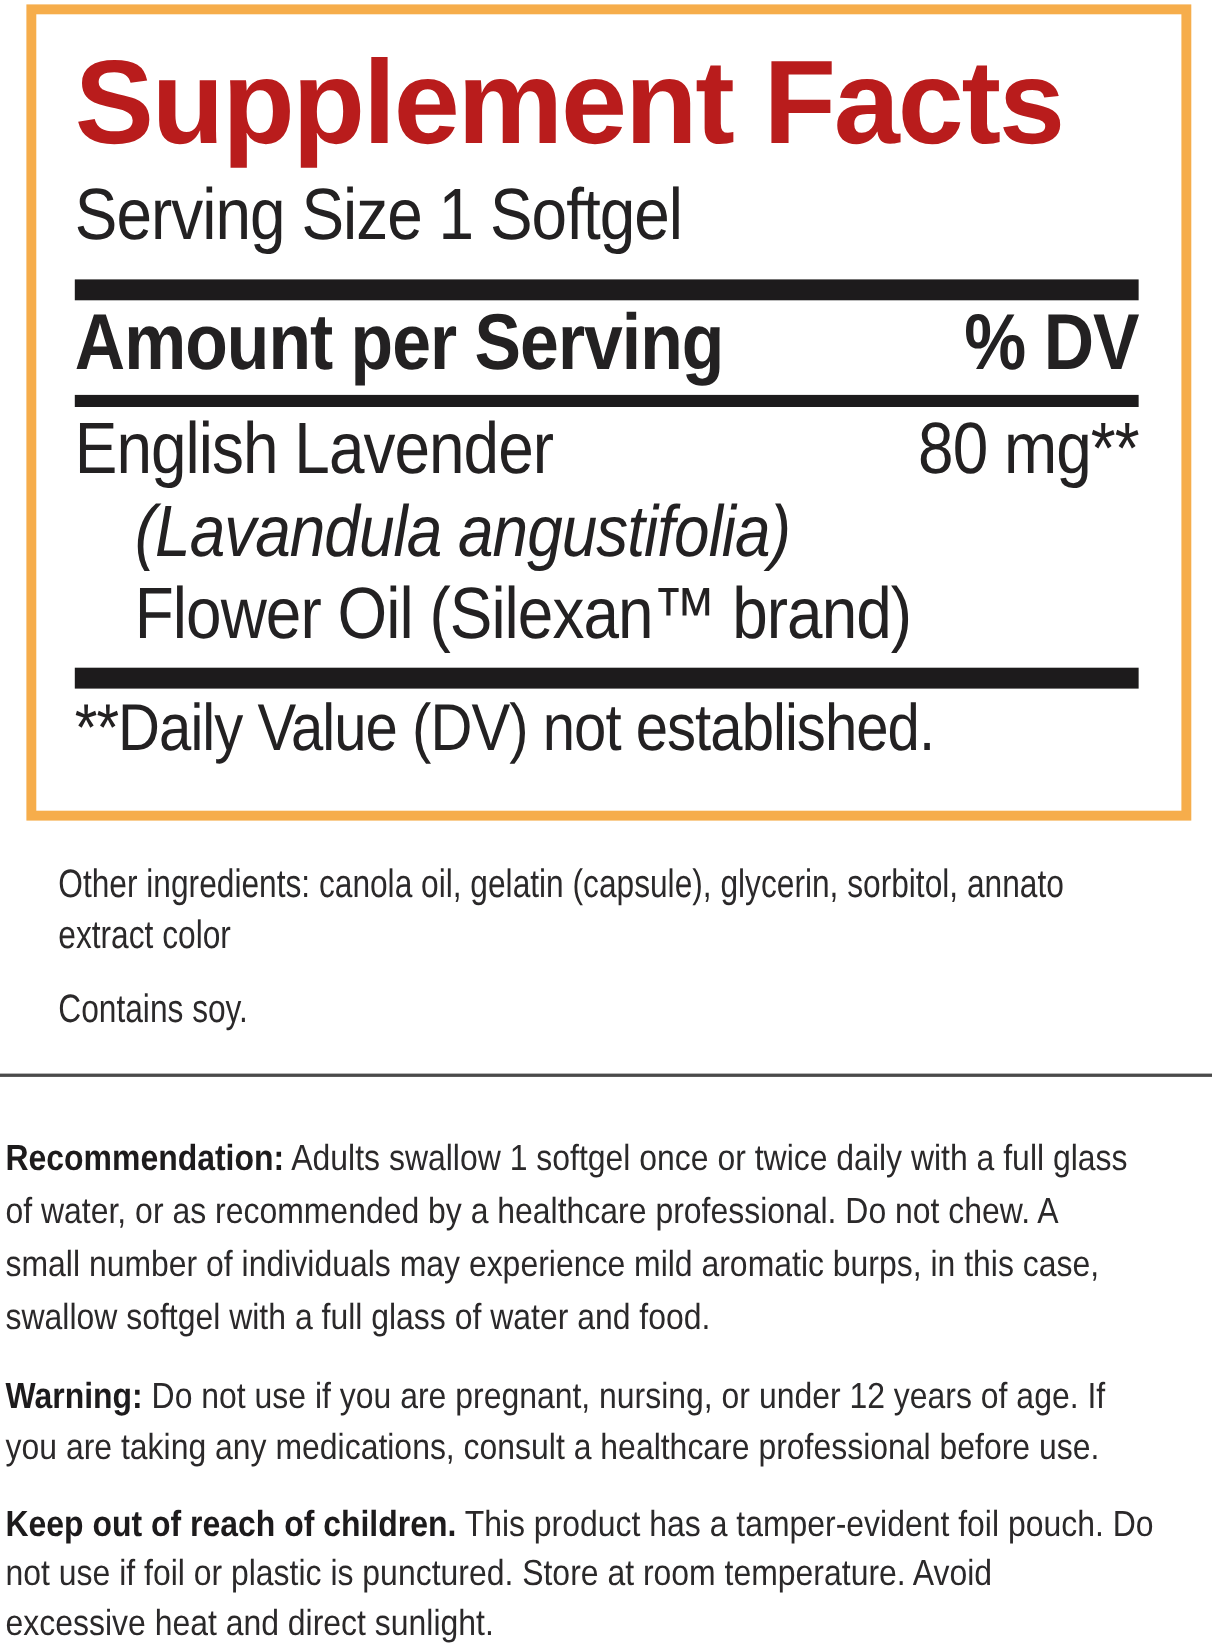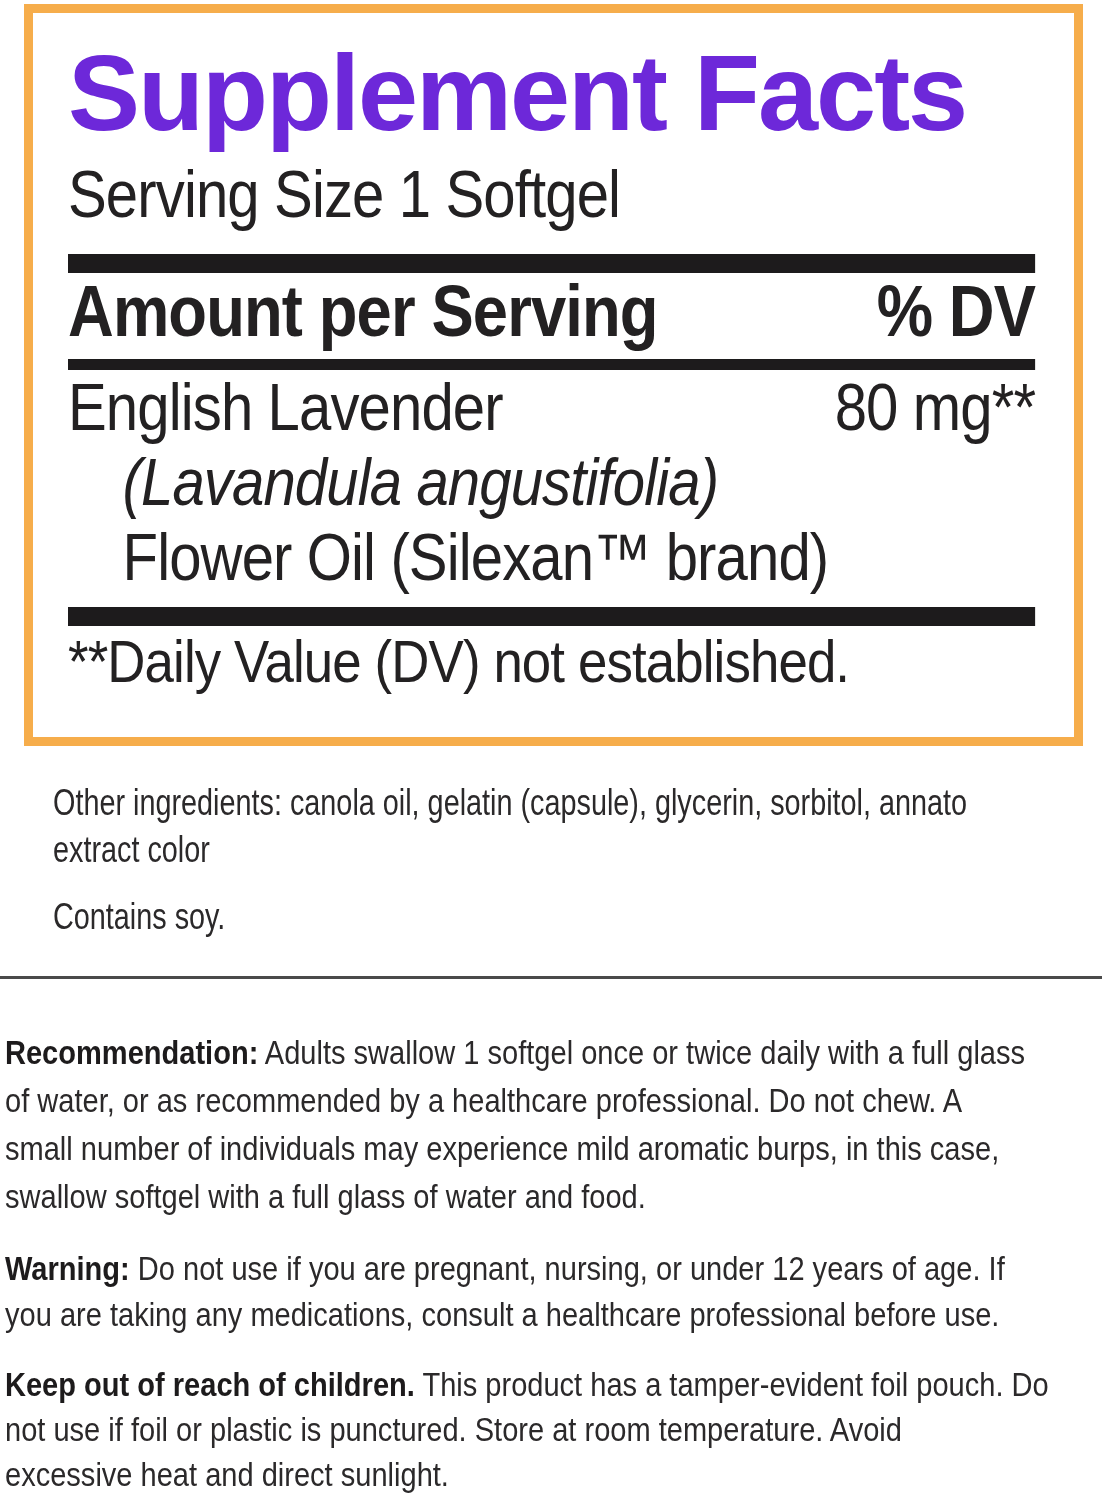--- a/index.html
+++ b/index.html
@@ -11,21 +11,21 @@
   .page{position:absolute;inset:0;}
 
   
   .facts-box{
     position:absolute;left:24px;top:4px;width:1059px;height:742px;
     box-sizing:border-box;border:9px solid #F6AD4B;background:#ffffff;
     padding:0 36px 0 35px;overflow:hidden;
   }
   .title{
     margin-top:24px;font-size:108px;line-height:112px;font-weight:bold;
-    letter-spacing:-2px;color:#6d28d9;white-space:nowrap;
+    letter-spacing:-2px;color:#b91c1c;white-space:nowrap;
   }
   .cond{width:1099px;transform:scaleX(0.88);transform-origin:0 0;}
   .serving{margin-top:10px;font-size:66px;line-height:70px;letter-spacing:-1px;}
   .bar{background:#1d1b1c;}
   .bar.thick{height:19px;}
   .bar.thin{height:11px;margin-top:10px;}
   .bar.top{margin-top:25px;}
   .bar.bottom{margin-top:12px;}
   .row{display:flex;justify-content:space-between;align-items:flex-start;}
   .amount-row{font-size:72px;line-height:76px;font-weight:bold;letter-spacing:-1px;}

